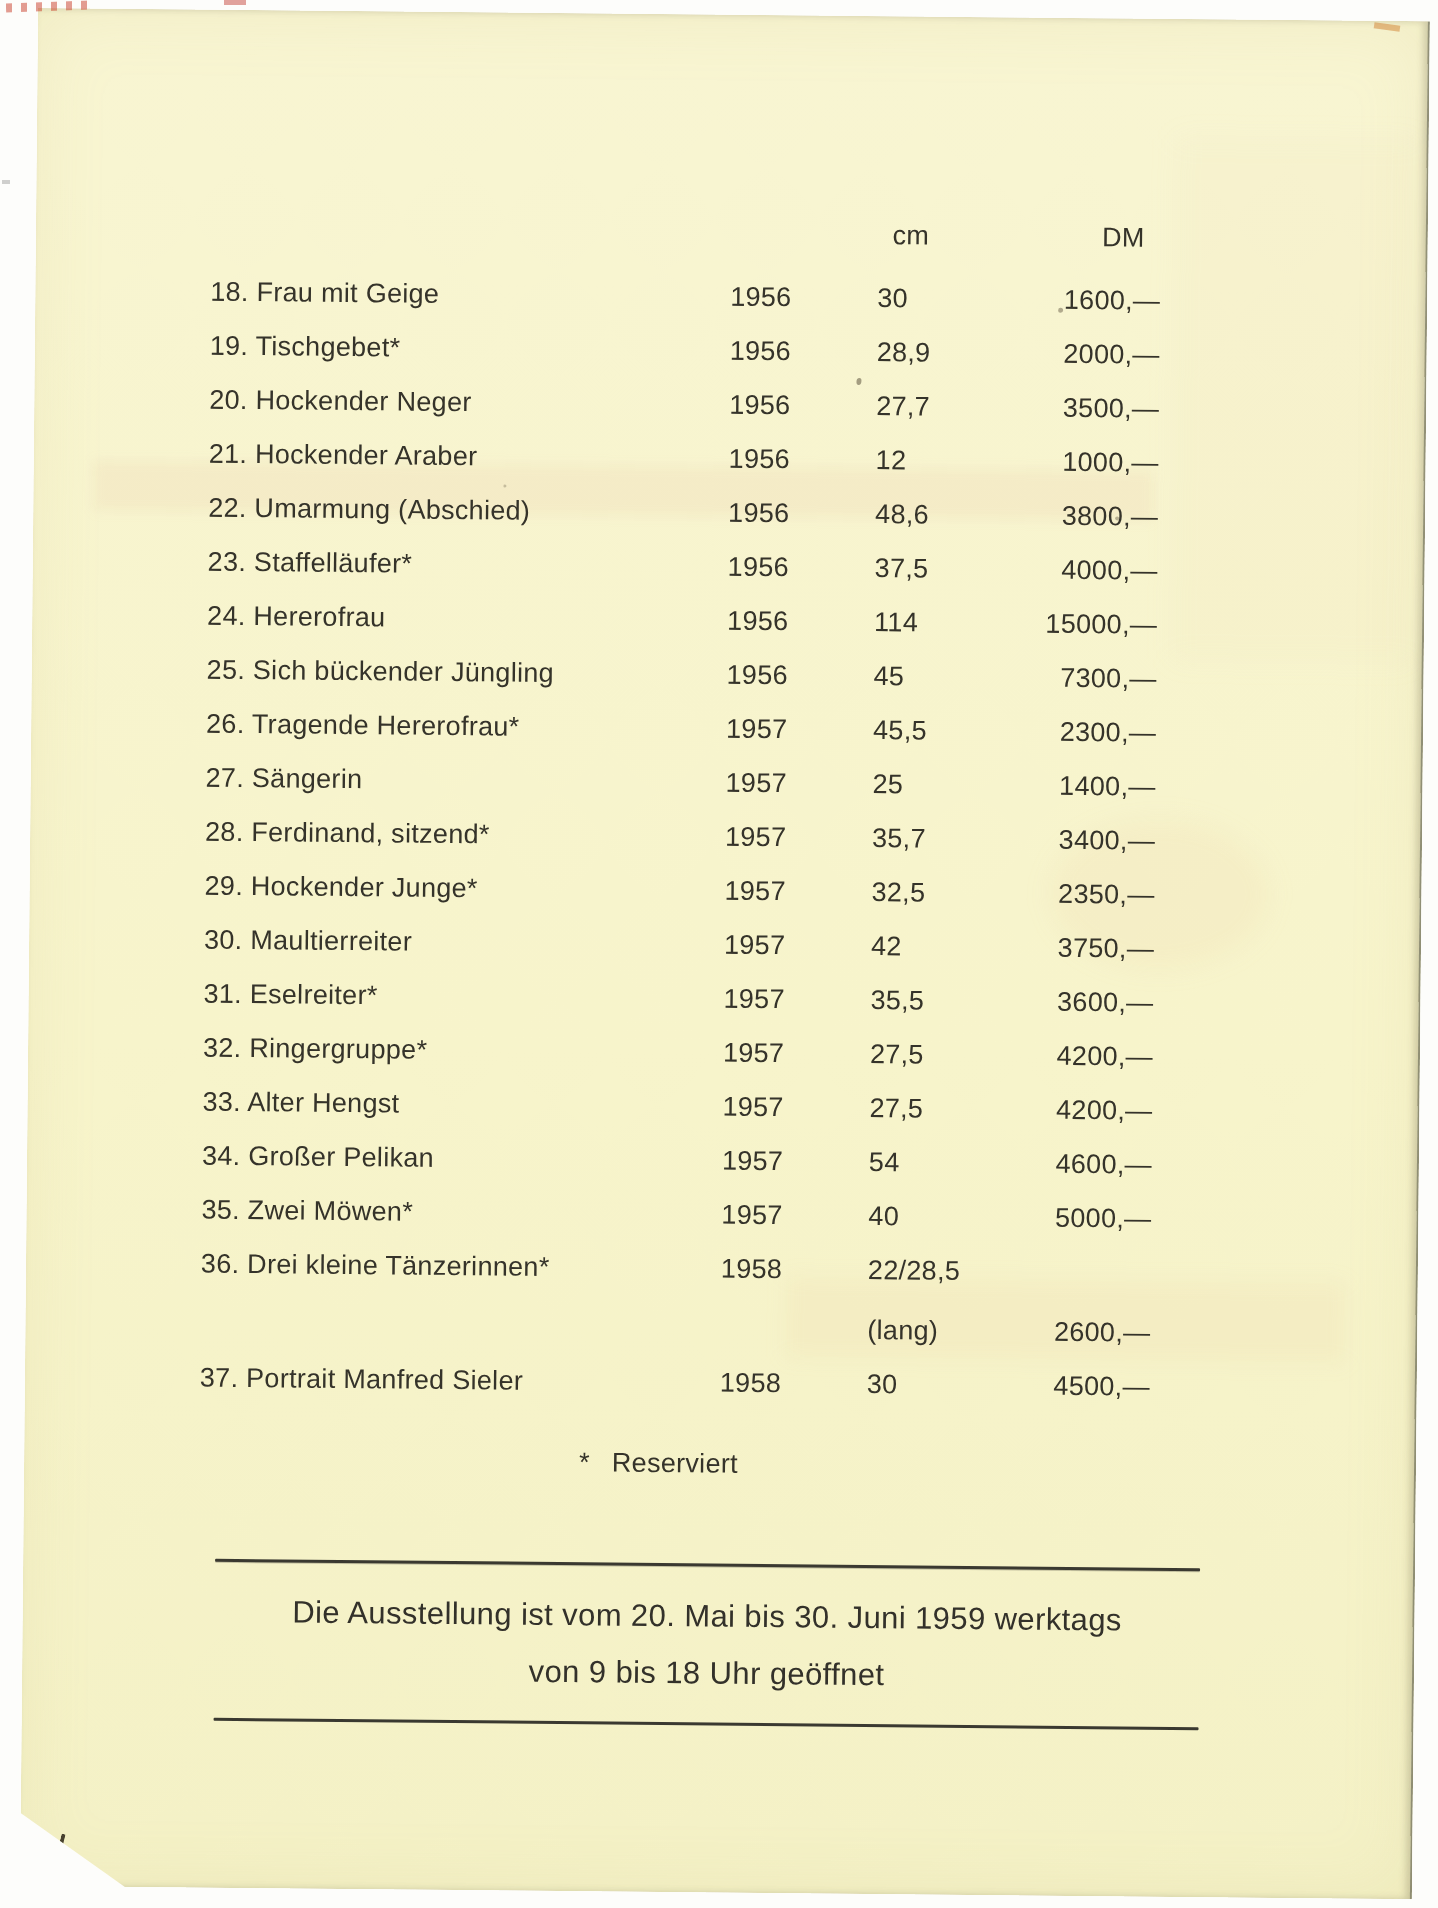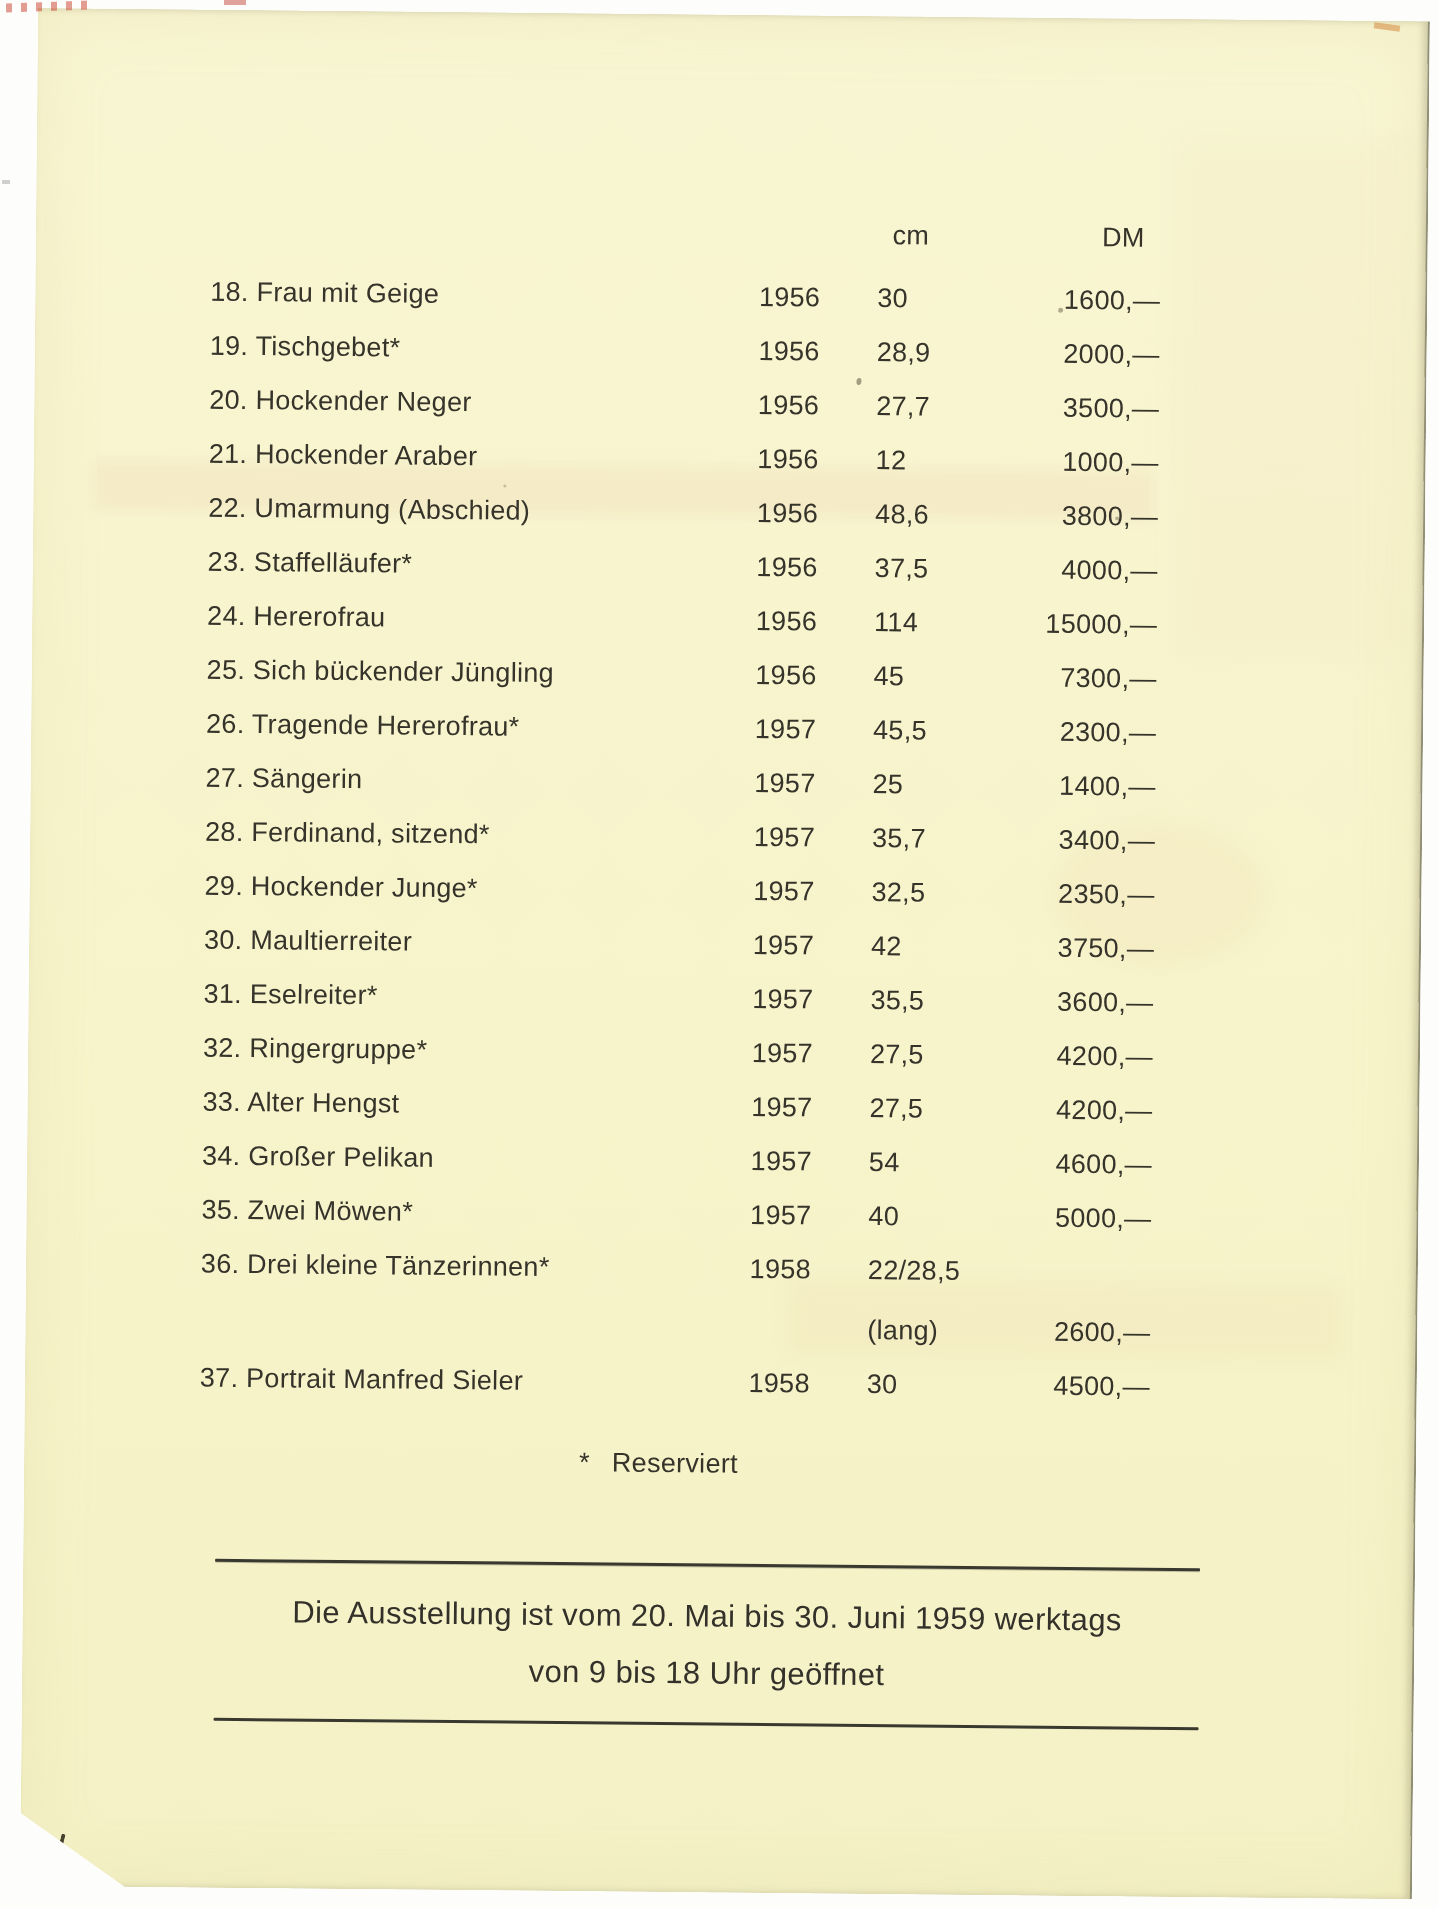--- a/index.html
+++ b/index.html
@@ -19,21 +19,21 @@
     clip-path:polygon(0 0,100% 0,100% 100%,105px 100%,0 1805px);
     box-shadow:inset -4px 0 7px rgba(110,105,75,.28), inset 0 0 70px rgba(205,195,125,.16);
     border-right:2px solid rgba(75,75,58,.6);
   }
   
   .table-area{position:absolute;left:175px;top:197px;width:950px;color:#35332a;}
   .row{display:flex;height:54px;line-height:54px;font-size:27px;letter-spacing:.3px;white-space:nowrap;}
   .row.header{height:44px;line-height:44px;}
   .rows{margin-top:14px;}
   .c-label{width:520px;}
-  .c-year{width:90px;text-align:right;}
+  .c-year{width:90px;text-align:left;}
   .c-cm{width:150px;padding-left:57px;box-sizing:border-box;}
   .c-dm{width:190px;text-align:right;}
   .header .c-cm{padding-left:30px;text-align:center;}
   .header .c-dm{padding-left:115px;box-sizing:border-box;text-align:center;}
   .row.continuation{margin-top:6px;}
   
   .footnote{position:absolute;left:555px;top:1427px;height:44px;line-height:44px;
     font-size:27px;color:#35332a;letter-spacing:.3px;}
   .footnote .star{display:inline-block;margin-right:22px;}
   

